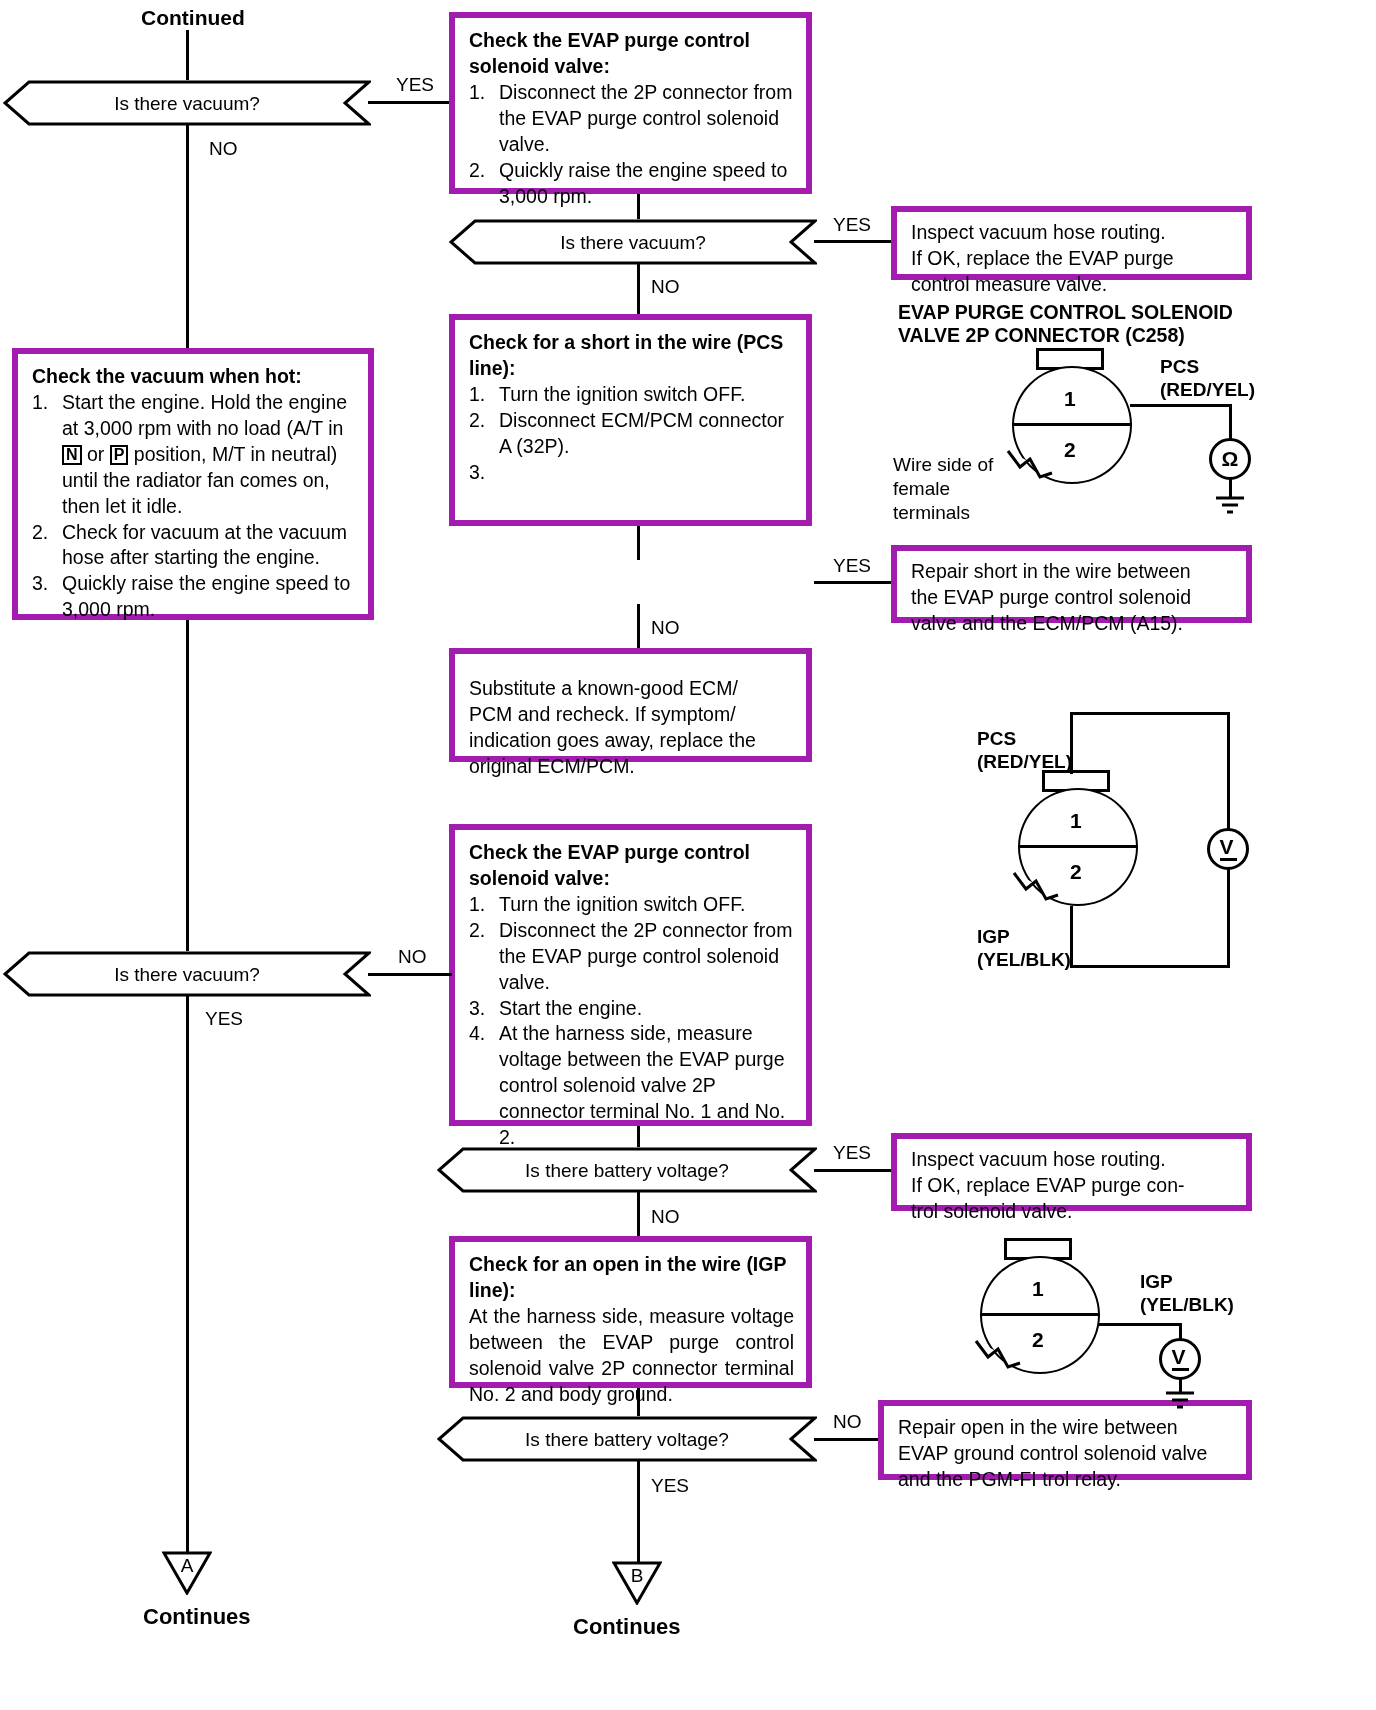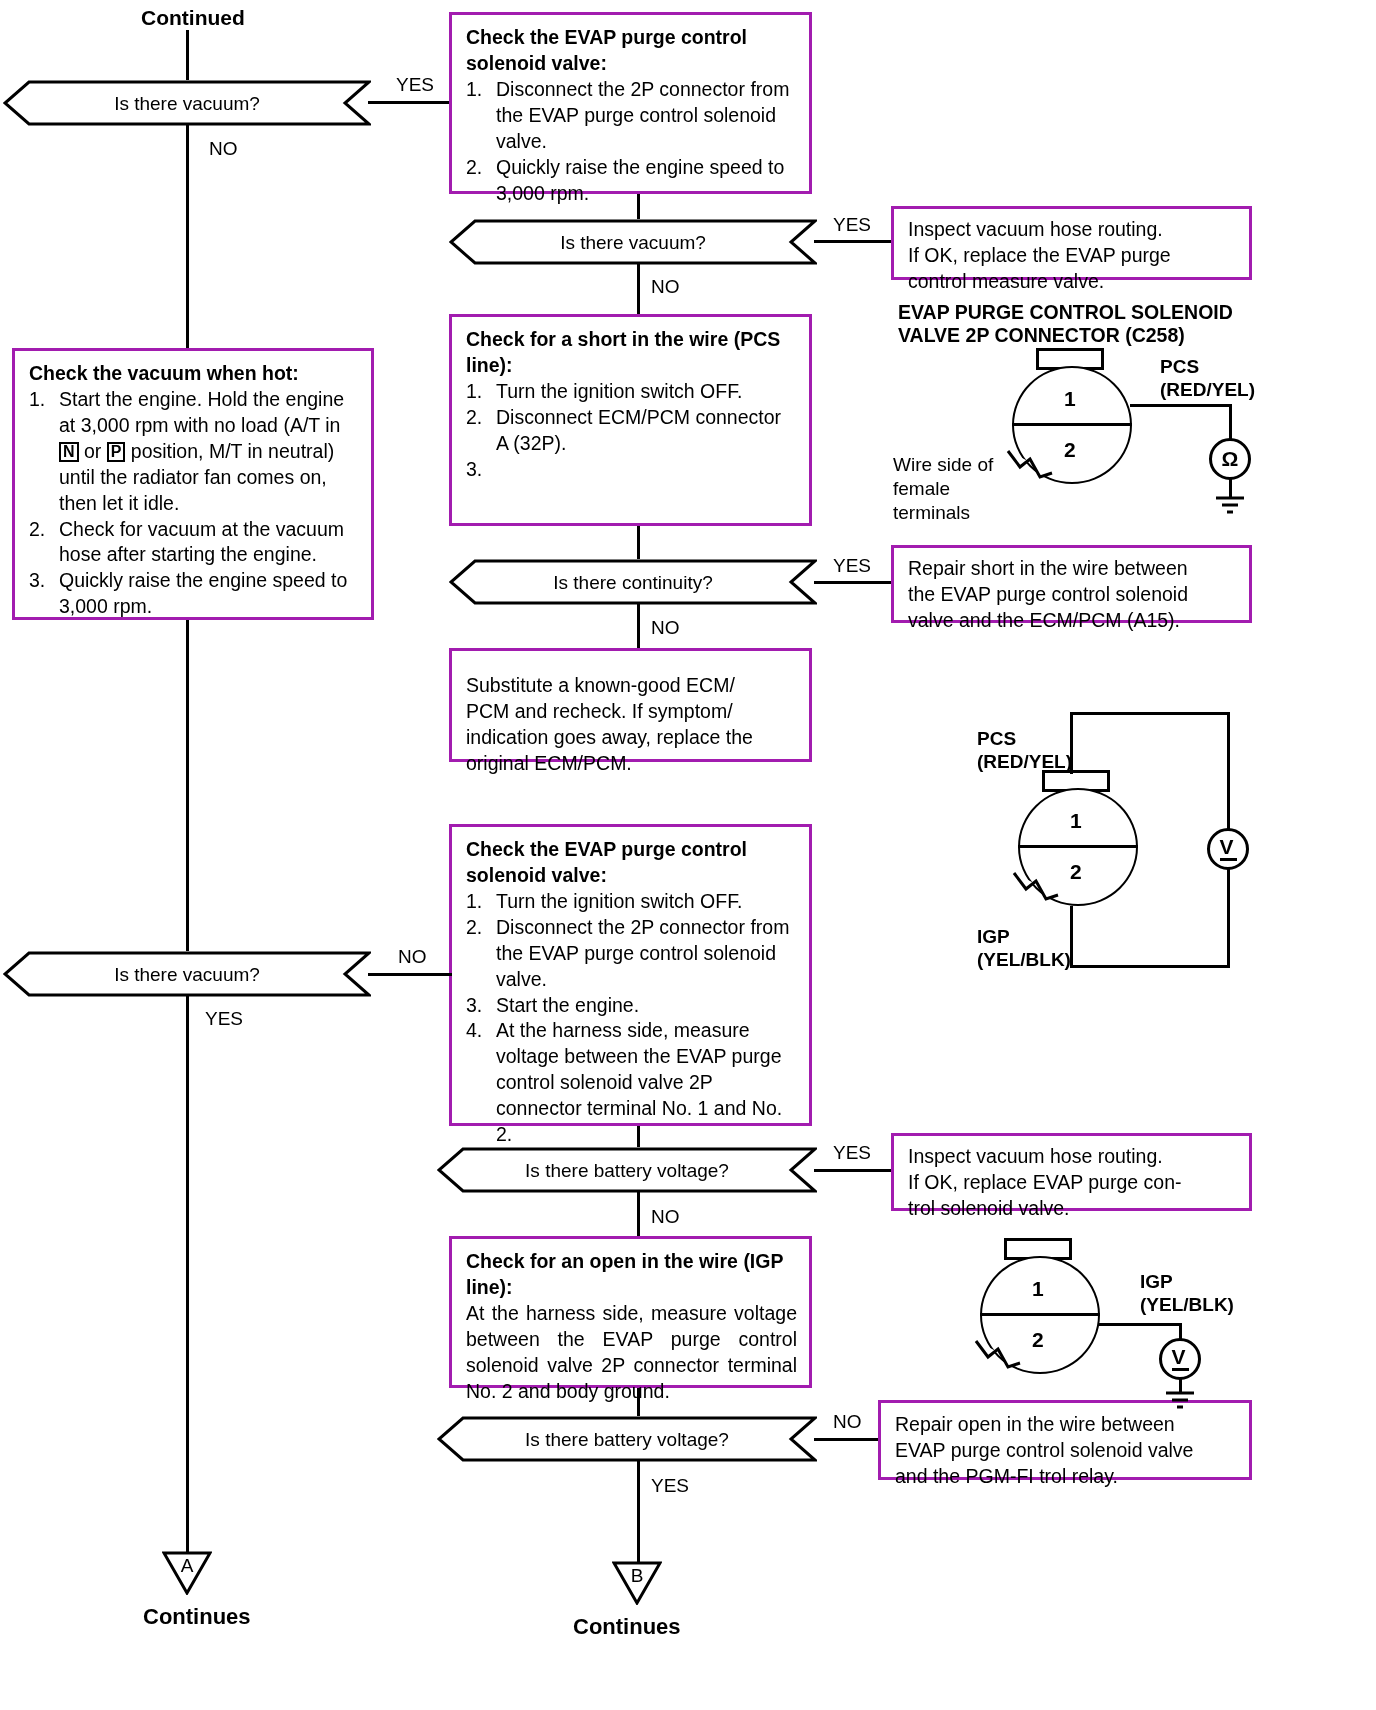--- a/index.html
+++ b/index.html
@@ -13,21 +13,21 @@
     width:1376px;
     height:1710px;
     overflow:hidden;
     background:#fff;
   }
   .abs{position:absolute;}
 
   
   .box{
     position:absolute;
-    border:3px solid #a21caf;
+    border:6px solid #a21caf;
     background:#fff;
     box-sizing:border-box;
     padding:10px 12px 8px 14px;
     font-size:19.5px;
     line-height:1.33;
   }
   .box .hd{font-weight:bold;}
   .box .bd{font-weight:normal;}
   .box.allbold, .box.allbold .bd{font-weight:normal;}
 
@@ -239,26 +239,20 @@
   <div class="box" style="left:449px;top:314px;width:363px;height:212px;">
     <div class="hd">Check for a short in the wire (PCS line):</div>
     <ol class="steps">
       <li><span class="n">1.</span><span class="just">Turn the ignition switch OFF.</span></li>
       <li><span class="n">2.</span><span class="just">Disconnect ECM/PCM connector A (32P).</span></li>
       <li><span class="n">3.</span></li>
     </ol>
   </div>
   <div class="ln lnv" style="left:637px;top:526px;height:34px;"></div>
 
-  <div class="hex" style="left:449px;top:559px;width:368px;height:46px;">
-    <svg width="368" height="46" viewBox="0 0 368 46">
-        <polygon points="26,2 366,2 342,23 366,44 26,44 2,23" fill="#fff" stroke="#000" stroke-width="3"></polygon>
-      </svg>
-    <span>Is there continuity?</span>
-  </div>
   <div class="lbl" style="left:833px;top:556px;">YES</div>
   <div class="ln lnh" style="left:814px;top:581px;width:79px;"></div>
   <div class="lbl" style="left:651px;top:618px;">NO</div>
   <div class="ln lnv" style="left:637px;top:604px;height:44px;"></div>
 
   <div class="box allbold" style="left:891px;top:545px;width:361px;height:78px;padding-top:8px;">
     <div>Repair short in the wire between</div>
     <div>the EVAP purge control solenoid</div>
     <div>valve and the ECM/PCM (A15).</div>
   </div>
@@ -386,21 +380,21 @@
       </svg>
     <span>Is there battery voltage?</span>
   </div>
   <div class="lbl" style="left:833px;top:1412px;">NO</div>
   <div class="ln lnh" style="left:814px;top:1438px;width:79px;"></div>
   <div class="lbl" style="left:651px;top:1476px;">YES</div>
   <div class="ln lnv" style="left:637px;top:1461px;height:101px;"></div>
 
   <div class="box allbold" style="left:878px;top:1400px;width:374px;height:80px;padding-top:9px;">
     <div>Repair open in the wire between</div>
-    <div>EVAP purge control solenoid valve</div>
+    <div>EVAP ground control solenoid valve</div>
     <div>and the PGM-FI trol relay.</div>
   </div>
 
   <div class="conn" style="left:968px;top:1238px;width:160px;height:145px;">
     <div class="cap" style="left:36px;top:0px;width:68px;height:22px;"></div>
     <div class="circ" style="left:12px;top:18px;width:120px;height:118px;"></div>
     <div class="divider" style="left:12px;top:75px;width:120px;"></div>
     <div class="pinno" style="left:64px;top:40px;">1</div>
     <div class="pinno" style="left:64px;top:91px;">2</div>
     <svg class="notch" style="left:-2px;top:95px;" width="60" height="50" viewBox="0 0 60 50">

